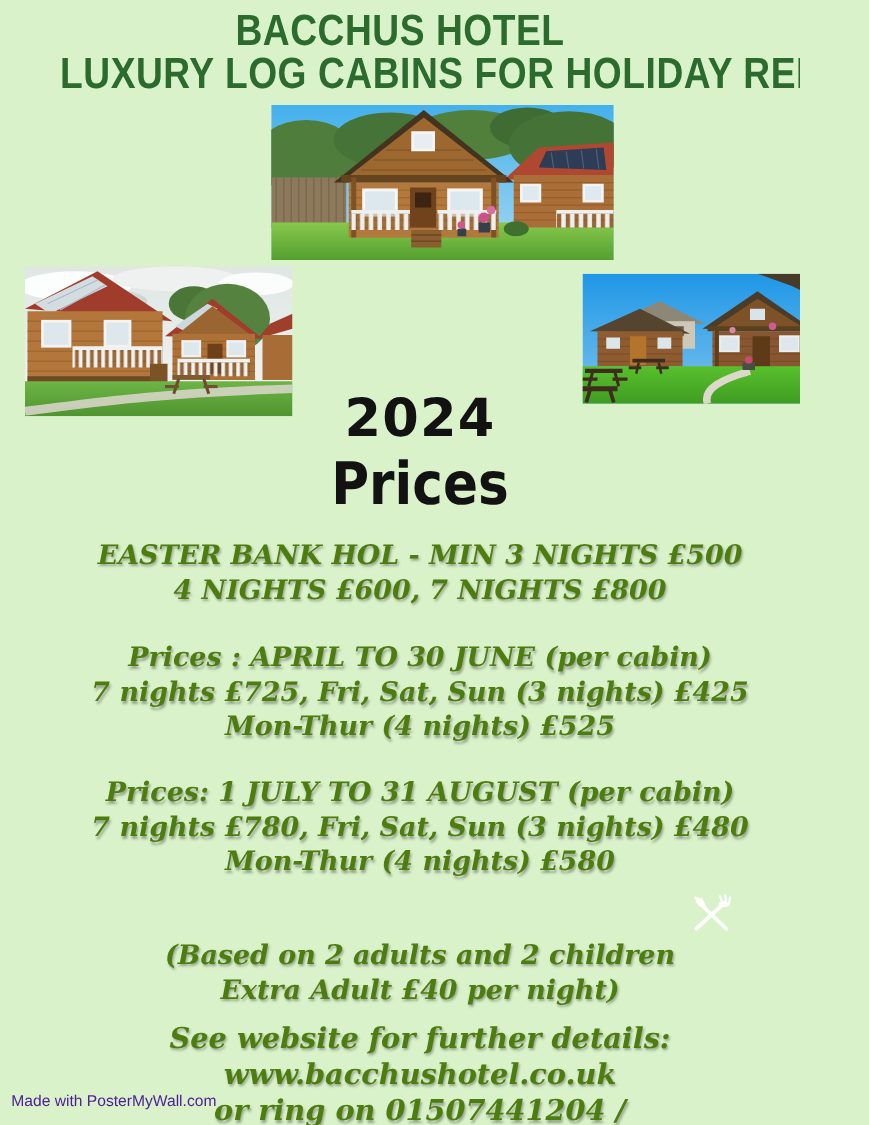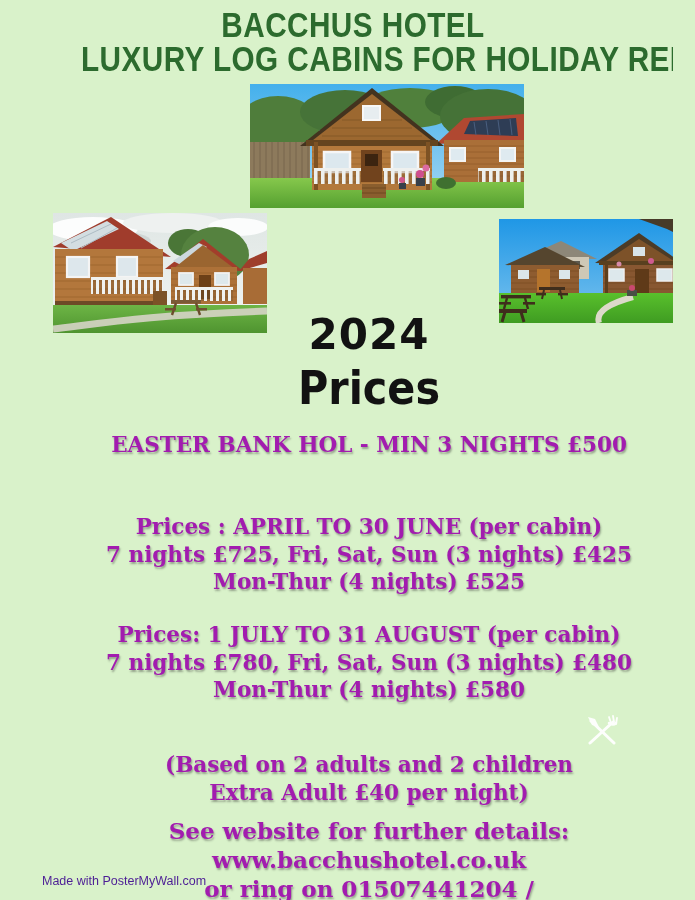--- a/index.html
+++ b/index.html
@@ -1,35 +1,35 @@
 <!DOCTYPE html>
 <html><head>
 <meta charset="utf-8">
 <style>
   html,body{margin:0;padding:0;background:#d9f2ca;}
   .poster{position:relative;width:640px;height:900px;background:#d9f2ca;overflow:hidden;
-          font-family:"DejaVu Serif",serif;margin-left:33px;}
+          font-family:"DejaVu Serif",serif;}
   
   .header{position:absolute;top:8px;left:0;right:0;text-align:center;color:#2c6b2e;
           font-family:"Liberation Sans",sans-serif;font-weight:700;font-size:35px;line-height:34px;
           transform:scaleX(0.85);transform-origin:50% 0;white-space:nowrap;letter-spacing:0.5px;}
   
   .photo{position:absolute;}
   .photo svg{display:block;width:100%;height:100%;}
   .photo-top{left:217px;top:84px;width:274px;height:124px;}
   .photo-left{left:20px;top:213px;width:214px;height:120px;}
   .photo-right{left:466px;top:219px;width:207px;height:104px;}
   
   .big{position:absolute;left:0;width:672px;text-align:center;color:#121212;
        font-family:"DejaVu Sans",sans-serif;font-weight:bold;}
   .year{top:310px;font-size:42px;letter-spacing:1px;}
   .prices-heading{top:360px;font-size:47px;transform:scaleX(0.88);transform-origin:336px 50%;}
   
-  .text-block{position:absolute;left:0;width:672px;text-align:center;color:#a21caf;
-              font-weight:700;font-size:21.5px;line-height:27.5px;
+  .text-block{position:absolute;left:0;width:672px;text-align:center;color:#4d7c0f;
+              font-style:italic;font-weight:700;font-size:21.5px;line-height:27.5px;
               text-shadow:1px 2px 2px rgba(40,40,40,0.38);}
   .sec-easter{top:431px;}
   .sec-april{top:513px;}
   .sec-july{top:621px;text-align:center;}
   .sec-basis{top:751px;text-align:center;}
   .sec-contact{top:816px;font-size:23px;line-height:29px;}
   
   .cutlery{position:absolute;left:550px;top:714px;width:38px;height:36px;opacity:0.95;}
   .cutlery svg{display:block;width:100%;height:100%;}
   
@@ -235,20 +235,21 @@
       <rect x="128" y="71" width="10" height="6" fill="#474f45"></rect>
       <circle cx="133" cy="69" r="3" fill="#c9496f"></circle>
     </svg>
   </div>
 
   <div class="big year">2024</div>
   <div class="big prices-heading">Prices</div>
 
   <div class="text-block sec-easter">
     <div>EASTER BANK HOL - MIN 3 NIGHTS £500</div>
+    <div>4 NIGHTS £600, 7 NIGHTS £800</div>
   </div>
 
   <div class="text-block sec-april">
     <div>Prices : APRIL TO 30 JUNE (per cabin)</div>
     <div>7 nights £725, Fri, Sat, Sun (3 nights) £425</div>
     <div>Mon-Thur (4 nights) £525</div>
   </div>
 
   <div class="text-block sec-july">
     <div>Prices: 1 JULY TO 31 AUGUST (per cabin)</div>

